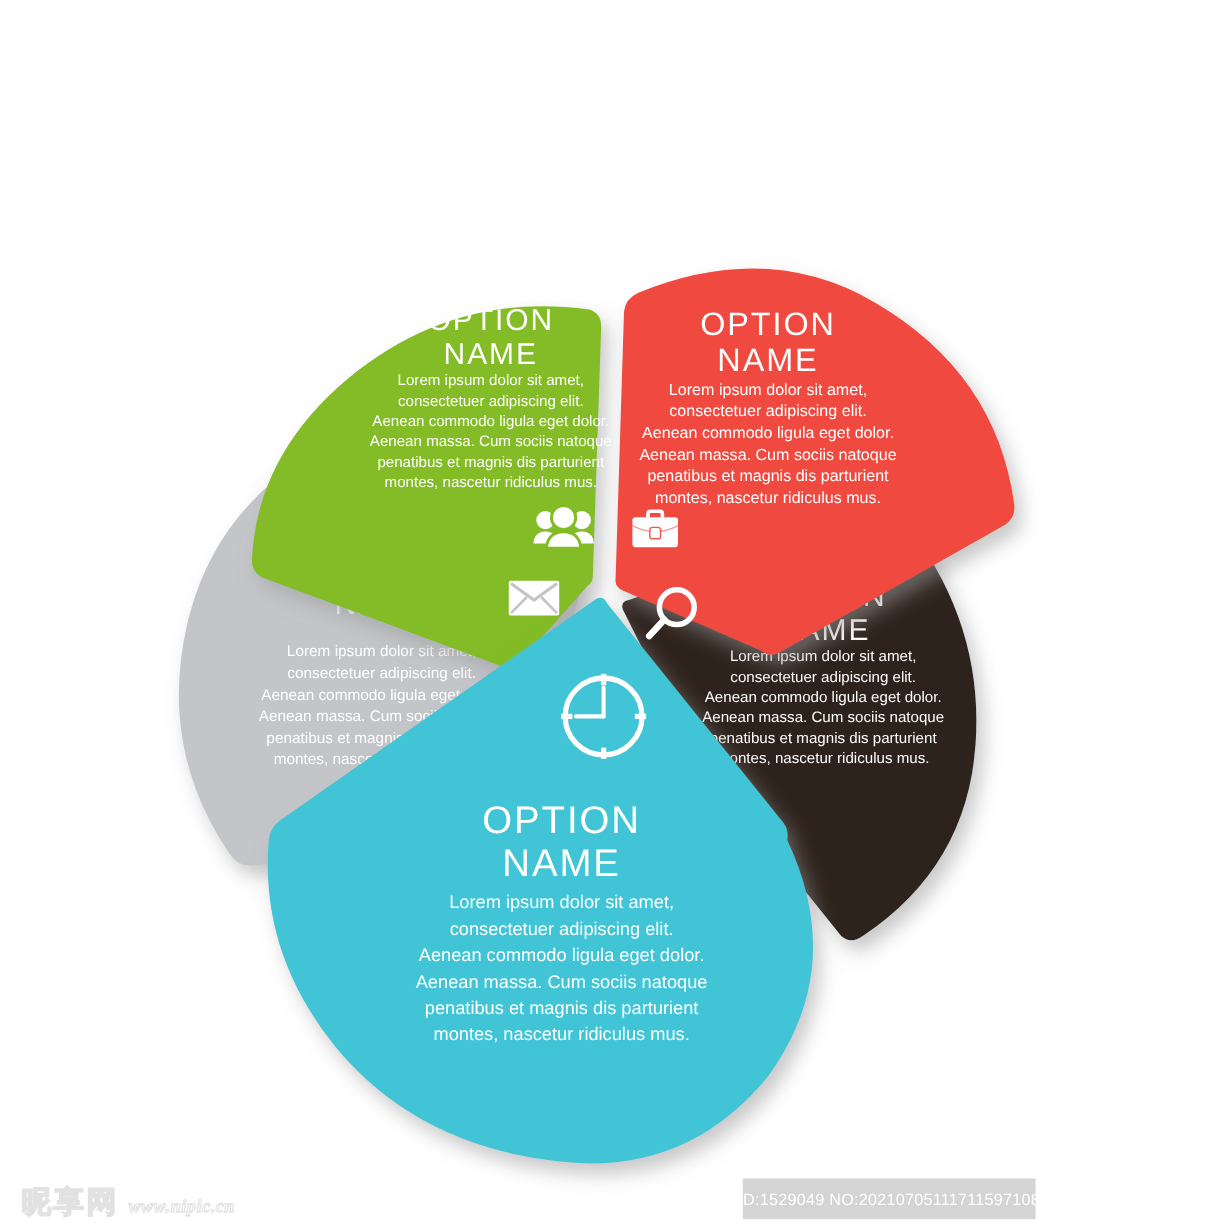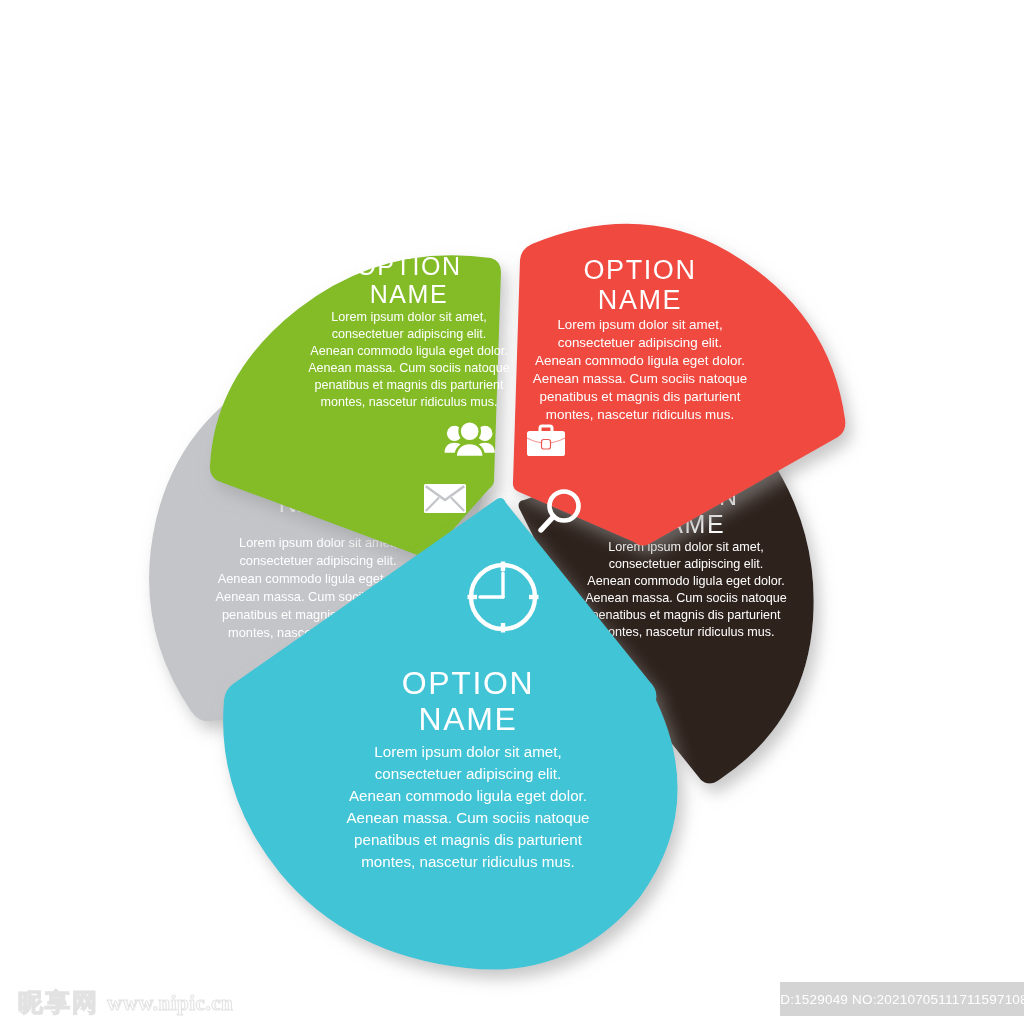--- a/index.html
+++ b/index.html
@@ -50,21 +50,21 @@
   .t-dark  .seg-title { font-size: 25px; }
   .t-dark  .seg-body  { font-size: 12.6px; }
   .t-cyan  .seg-title { font-size: 32px; }
   .t-cyan  .seg-body  { font-size: 15.2px; }
 
   
   .footer {
     position: absolute;
     left: 0;
     bottom: 0;
-    width: 1024px;
+    width: 863px;
     height: 52px;
     text-align: right;
   }
   .wm-logo {
     position: absolute;
     left: 18px;
     bottom: 9px;
     display: flex;
     align-items: flex-end;
     gap: 8px;
@@ -73,21 +73,22 @@
     font-family: "Liberation Sans", sans-serif;
     font-size: 25px;
     font-weight: 700;
     color: transparent;
     -webkit-text-stroke: 1.4px #e2e2e2;
     letter-spacing: 2px;
     line-height: 1;
   }
   .wm-url {
     font-family: "Liberation Serif", serif;
-    font-size: 21px;
+    font-size: 15px;
+    font-style: italic;
     font-weight: 700;
     color: transparent;
     -webkit-text-stroke: 1.1px #e4e4e4;
     letter-spacing: 0.5px;
     line-height: 1;
     padding-bottom: 1px;
   }
   .id-plate {
     position: absolute;
     right: 0;

